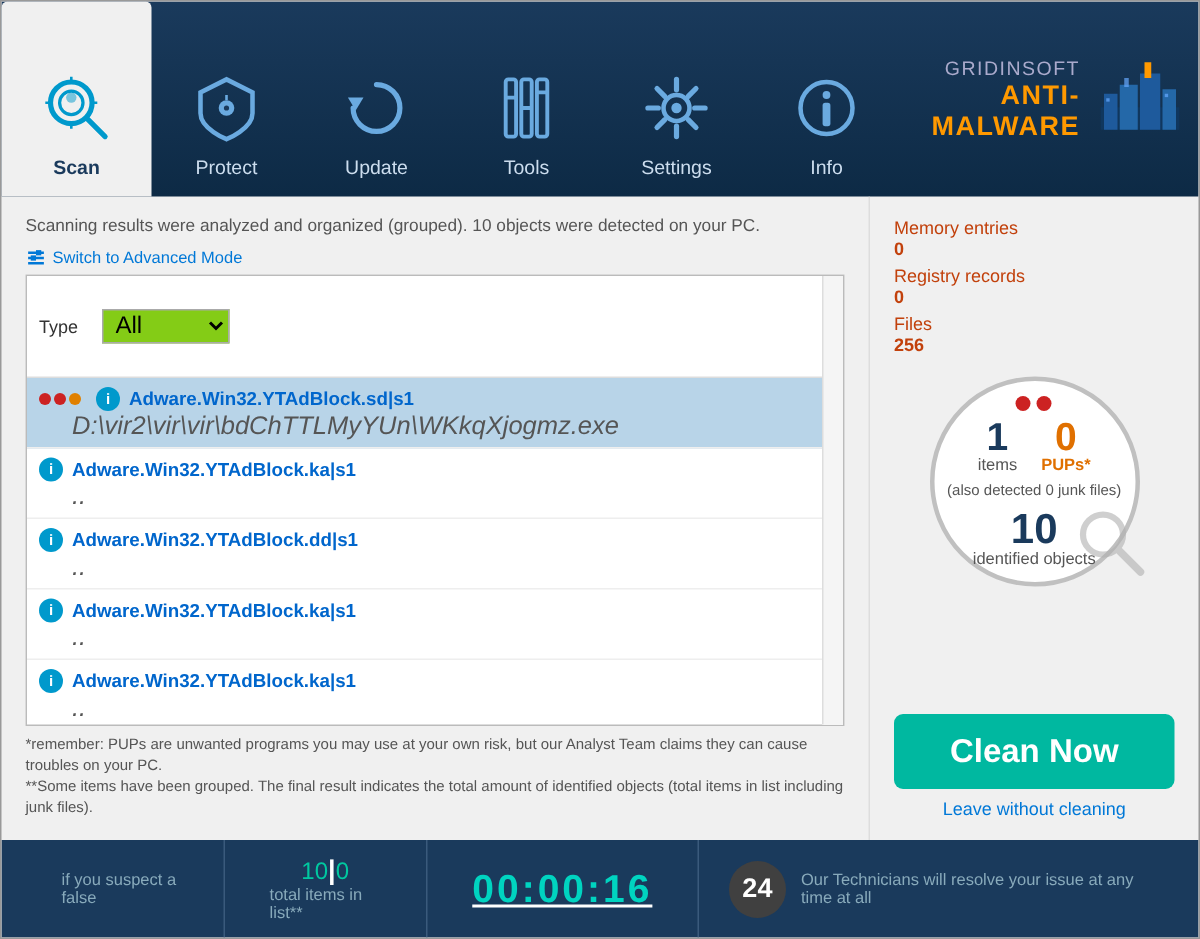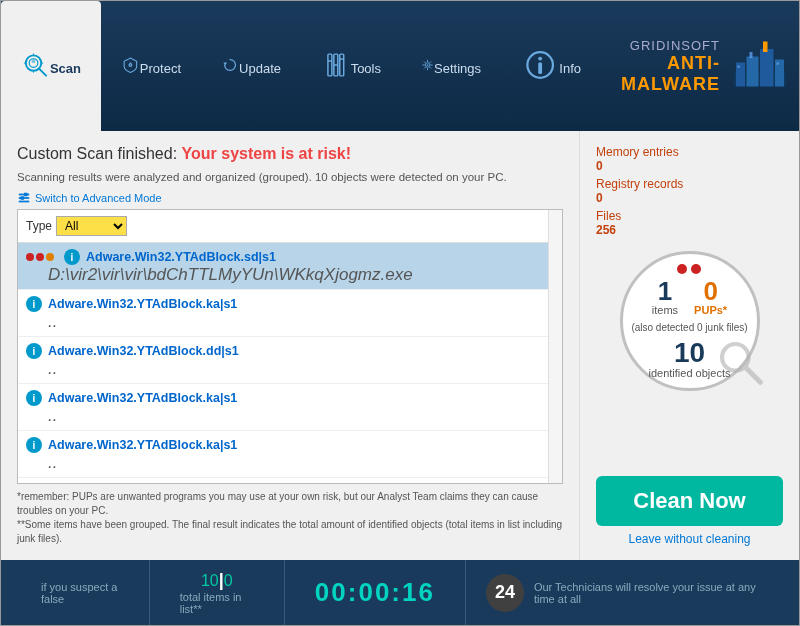--- a/index.html
+++ b/index.html
@@ -1,44 +1,44 @@
 <!DOCTYPE html>
 <html><head>
   <meta charset="utf-8">
   <style>
     * { box-sizing: border-box; margin: 0; padding: 0; }
     body { font-family: Arial, sans-serif; background: #ccc; display: flex; justify-content: center; align-items: center; min-height: 100vh; }
     .window { width: 800px; height: 626px; background: #f0f0f0; border: 1px solid #999; display: flex; flex-direction: column; overflow: hidden; }
     
     
     .header { background: linear-gradient(180deg, #1a3a5c 0%, #0d2a45 100%); display: flex; align-items: stretch; padding: 0; height: 130px; }
-    .nav-item { display: flex; flex-direction: row; align-items: center; justify-content: flex-end; padding: 10px 20px 12px; color: #cde; cursor: pointer; min-width: 100px; position: relative; }
+    .nav-item { display: flex; flex-direction: column; align-items: center; justify-content: flex-end; padding: 10px 20px 12px; color: #cde; cursor: pointer; min-width: 100px; position: relative; }
     .nav-item.active { background: #f0f0f0; color: #1a3a5c; border-radius: 4px 4px 0 0; }
     .nav-item.active .nav-label { color: #1a3a5c; font-weight: bold; }
     .nav-label { font-size: 13px; margin-top: 6px; }
     .brand { margin-left: auto; display: flex; align-items: center; padding: 10px 20px; }
     .brand-text { color: white; text-align: right; }
     .brand-text .company { font-size: 13px; color: #aac; letter-spacing: 1px; }
     .brand-text .product { font-size: 18px; font-weight: bold; color: #f90; letter-spacing: 1px; }
 
     
     .content { display: flex; flex: 1; overflow: hidden; }
     .left-panel { flex: 1; padding: 14px 16px; display: flex; flex-direction: column; overflow: hidden; }
     .right-panel { width: 220px; padding: 14px 16px; border-left: 1px solid #ddd; display: flex; flex-direction: column; }
 
     
     .scan-title { font-size: 16px; color: #333; margin-bottom: 8px; }
     .scan-subtitle { font-size: 11.5px; color: #555; margin-bottom: 8px; }
     .switch-link { float: right; font-size: 11px; color: #0078d7; cursor: pointer; text-decoration: none; display: flex; align-items: center; gap: 4px; }
 
     
     .results-container { border: 1px solid #bbb; background: white; flex: 1; overflow: hidden; display: flex; flex-direction: column; position: relative; }
-    .results-toolbar { padding: 6px 8px; border-bottom: 1px solid #ddd; display: flex; align-items: center; gap: 4px; font-size: 12px; }
+    .results-toolbar { padding: 22px 8px; border-bottom: 1px solid #ddd; display: flex; align-items: center; gap: 16px; font-size: 12px; }
     .type-label { font-size: 12px; color: #333; }
-    .type-select { font-size: 12px; border: 1px solid #aaa; padding: 1px 4px; background: #fde047; }
+    .type-select { font-size: 16px; border: 1px solid #aaa; padding: 1px 4px; background: #84cc16; }
     .results-list { flex: 1; overflow-y: auto; }
     .result-item { padding: 6px 8px 4px 8px; border-bottom: 1px solid #eee; cursor: pointer; }
     .result-item.selected { background: #b8d4e8; }
     .result-item .item-header { display: flex; align-items: center; gap: 6px; }
     .threat-name { font-size: 12.5px; color: #0066cc; font-weight: 600; }
     .result-item .item-path { font-size: 17px; color: #555; padding-left: 22px; font-style: italic; }
     .item-icon { width: 16px; height: 16px; border-radius: 50%; background: #0099cc; display: inline-flex; align-items: center; justify-content: center; color: white; font-size: 10px; font-weight: bold; flex-shrink: 0; }
     .red-dots { display: flex; gap: 2px; margin-right: 4px; }
     .dot { width: 8px; height: 8px; border-radius: 50%; }
     .dot.red { background: #cc2222; }
@@ -77,21 +77,21 @@
 
     
     .bottom-bar { background: #1a3a5c; color: white; height: 65px; display: flex; align-items: center; padding: 0 20px; gap: 0; }
     .bottom-section { display: flex; flex-direction: column; padding: 0 20px; border-right: 1px solid #3a5a7c; height: 100%; justify-content: center; }
     .bottom-section:last-child { border-right: none; }
     .bottom-big { font-size: 16px; font-weight: bold; color: white; }
     .bottom-small { font-size: 11px; color: #8ab; }
     .counter-section { display: flex; flex-direction: column; align-items: center; padding: 0 30px; border-right: 1px solid #3a5a7c; height: 100%; justify-content: center; }
     .counter-val { font-size: 16px; color: white; }
     .counter-val span { color: #00c8a0; }
-    .timer-section { display: flex; align-items: center; justify-content: center; padding: 10px 30px; border-right: 1px solid #3a5a7c; height: 100%; }
+    .timer-section { display: flex; align-items: center; justify-content: center; padding: 10px 30px; border-right: 1px solid #3a5a7c; height: 100%; text-decoration: underline; }
     .timer-val { font-size: 26px; color: #00d4c0; font-weight: bold; letter-spacing: 2px; }
     .help-section { display: flex; align-items: center; gap: 10px; padding: 0 20px; }
     .help-icon { width: 38px; height: 38px; border-radius: 50%; background: #404040; display: flex; align-items: center; justify-content: center; font-size: 18px; font-weight: bold; color: white; flex-shrink: 0; }
     .help-title { font-size: 13px; font-weight: bold; color: white; }
 
     
     .scan-icon-svg { width: 52px; height: 52px; }
 
     select { cursor: pointer; }
   </style>
@@ -190,24 +190,20 @@
           <rect x="10" y="42" width="3" height="3" fill="#6af" opacity="0.7"></rect>
           <rect x="62" y="38" width="3" height="3" fill="#6af" opacity="0.7"></rect>
         </svg>
       </div>
     </div>
   </div>
 
   <div class="content">
 
     <div class="left-panel">
-      <div class="scan-title">
-        <span>Custom Scan finished:</span>
-        <span style="color:#e44; font-weight:bold;">Your system is at risk!</span>
-      </div>
       <div class="scan-subtitle">Scanning results were analyzed and organized (grouped). 10 objects were detected on your PC.</div>
 
       <div style="display:flex; margin-bottom:4px;">
         <a class="switch-link">
           <svg width="14" height="14" viewBox="0 0 16 16">
             <line x1="2" y1="4" x2="14" y2="4" stroke="#0078d7" stroke-width="2"></line>
             <line x1="2" y1="8" x2="14" y2="8" stroke="#0078d7" stroke-width="2"></line>
             <line x1="2" y1="12" x2="14" y2="12" stroke="#0078d7" stroke-width="2"></line>
             <rect x="8" y="2" width="4" height="4" fill="#0078d7"></rect>
             <rect x="4" y="6" width="4" height="4" fill="#0078d7"></rect>

